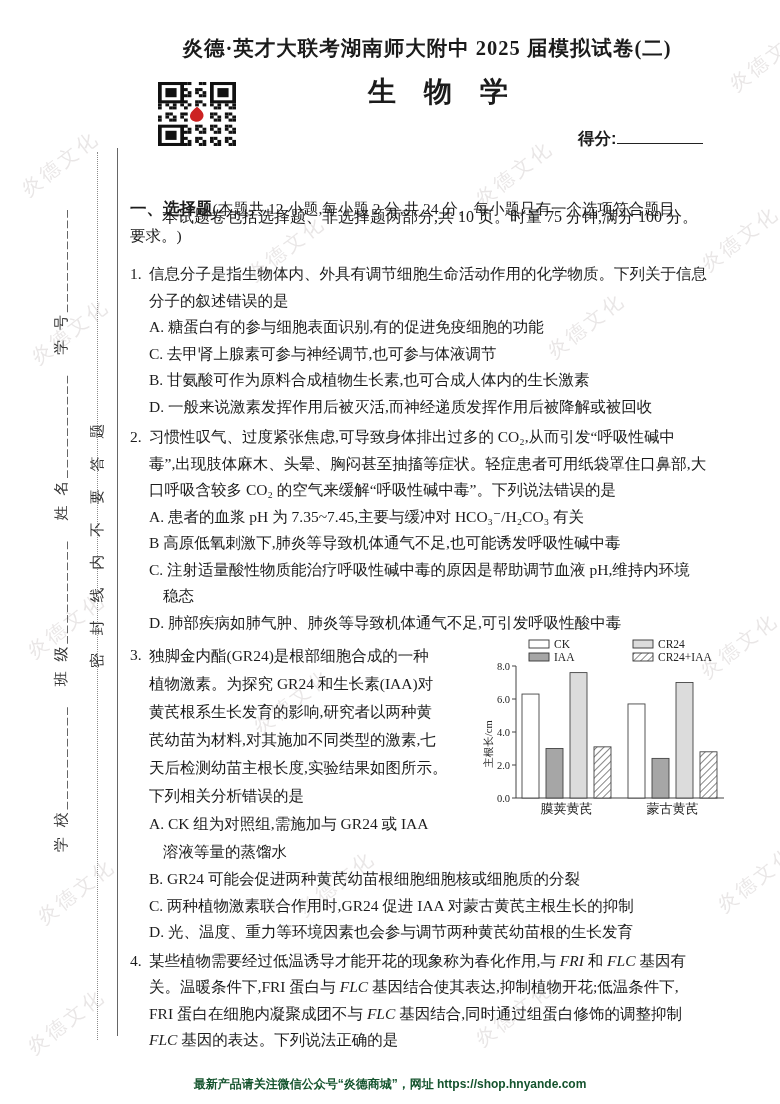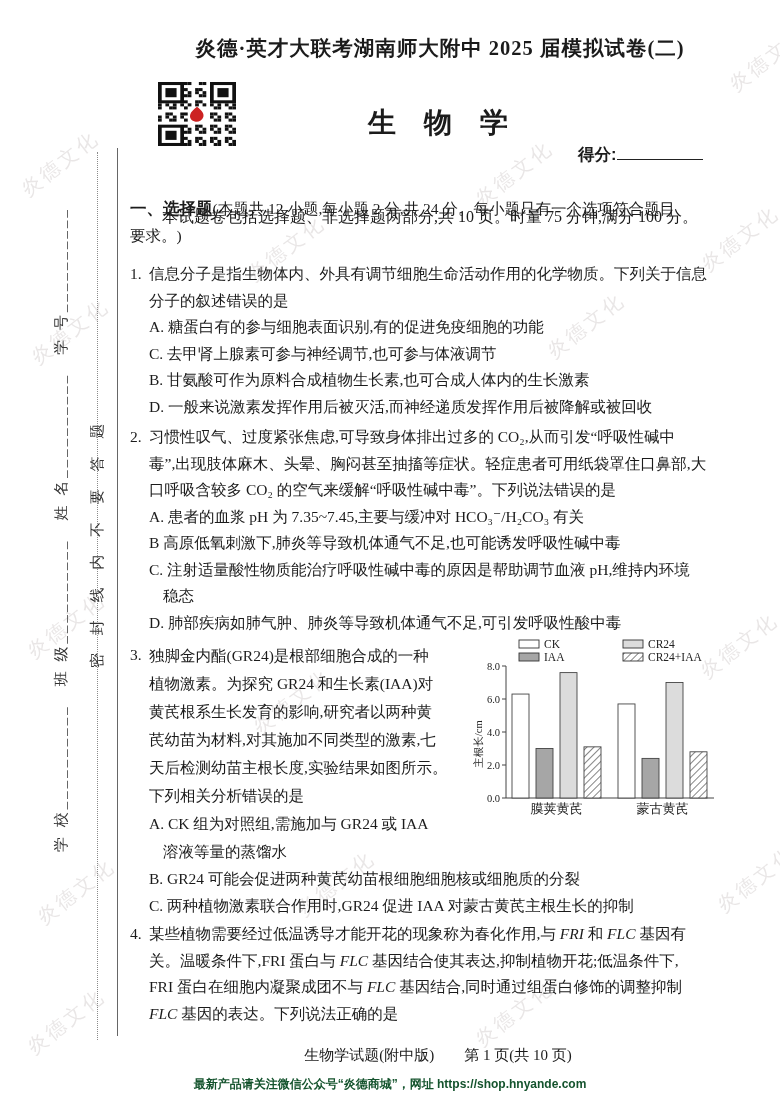--- a/index.html
+++ b/index.html
@@ -9,40 +9,40 @@
   .wm{position:absolute;font-size:20px;letter-spacing:3px;color:#7a6a6a;opacity:.16;
       transform:rotate(-38deg);white-space:nowrap;font-family:"Liberation Serif",serif;}
   
   .dotted-line{position:absolute;left:97px;top:152px;height:888px;width:0;border-left:1.5px dotted #8a8a8a;}
   .solid-line{position:absolute;left:117px;top:148px;height:888px;width:1px;background:#666;}
   .rot{position:absolute;transform-origin:0 0;transform:rotate(-90deg);white-space:nowrap;
        font-size:15px;color:#333;}
   .fields-rot{left:52px;top:852px;width:645px;letter-spacing:3px;}
   .seal-rot{left:88px;top:668px;width:290px;letter-spacing:7px;}
   
-  .brand-title{position:absolute;left:132px;top:34px;width:616px;text-align:center;
+  .brand-title{position:absolute;left:119px;top:34px;width:616px;text-align:center;
        font-size:20.5px;font-weight:bold;letter-spacing:1px;}
   .qr-wrap{position:absolute;left:158px;top:82px;width:78px;height:64px;}
-  .subject-title{position:absolute;left:130px;top:104px;width:616px;text-align:center;
+  .subject-title{position:absolute;left:130px;top:73px;width:616px;text-align:center;
        font-size:28px;font-weight:bold;}
-  .score{position:absolute;left:578px;top:144px;font-size:16.5px;font-weight:bold;
+  .score{position:absolute;left:578px;top:128px;font-size:16.5px;font-weight:bold;
        font-family:"Liberation Sans",sans-serif;}
   .score-line{display:inline-block;width:86px;height:14px;border-bottom:1.2px solid #222;}
   .intro{position:absolute;left:130px;top:163px;width:616px;font-size:16px;text-indent:2em;margin-top:44px;}
   
   .content{position:absolute;left:130px;top:196px;width:618px;font-size:15.5px;line-height:26.5px;}
   .sec-head{margin-bottom:12px;}
   .sec-title{font-weight:bold;font-size:16.5px;}
   .q{position:relative;padding-left:19px;}
   .qnum{position:absolute;left:0;top:0;}
   .q1{margin-top:6px;}.q2{margin-top:4px;}.q3{margin-top:6px;}.q4{margin-top:2px;}
   .opt{padding-left:14px;text-indent:-14px;}
   .q3-flex{display:flex;align-items:flex-start;}
   .q3-left{flex:none;width:322px;line-height:28px;}
-  .chart-wrap{flex:none;margin-left:0;margin-top:-6px;}
+  .chart-wrap{flex:none;margin-left:10px;margin-top:-6px;}
   
   .page-info{position:absolute;left:130px;top:1046px;width:616px;text-align:center;font-size:15px;}
   .promo{position:absolute;left:0;top:1076px;width:780px;text-align:center;font-size:12px;
        font-weight:bold;font-family:"Liberation Sans","DejaVu Sans",sans-serif;color:#14532d;}
   i{font-style:italic;}
 </style>
 </head>
 <body>
 
 <div class="page">
@@ -260,25 +260,25 @@
               <rect x="147" y="67.95" width="17" height="94.05" fill="#ffffff" stroke="#444" stroke-width="0.9"></rect>
               <rect x="171" y="122.4" width="17" height="39.6" fill="#a6a6a6" stroke="#444" stroke-width="0.9"></rect>
               <rect x="195" y="46.5" width="17" height="115.5" fill="#dcdcdc" stroke="#444" stroke-width="0.9"></rect>
               <rect x="219" y="115.80000000000001" width="17" height="46.199999999999996" fill="url(#hatch)" stroke="#444" stroke-width="0.9"></rect>
               <text x="191.5" y="177" font-size="13" text-anchor="middle" font-family="Liberation Serif, DejaVu Serif, serif" fill="#222">蒙古黄芪</text>
             </svg>
         </div>
       </div>
       <div class="opt">B. GR24 可能会促进两种黄芪幼苗根细胞细胞核或细胞质的分裂</div>
       <div class="opt">C. 两种植物激素联合作用时,GR24 促进 IAA 对蒙古黄芪主根生长的抑制</div>
+      <div class="opt">D. 光、温度、重力等环境因素也会参与调节两种黄芪幼苗根的生长发育</div>
     </div>
 
     <div class="q q4">
       <span class="qnum">4.</span>
       <span>某些植物需要经过低温诱导才能开花的现象称为春化作用,与 <i>FRI</i> 和 <i>FLC</i> 基因有<br>关。温暖条件下,FRI 蛋白与 <i>FLC</i> 基因结合使其表达,抑制植物开花;低温条件下,<br>FRI 蛋白在细胞内凝聚成团不与 <i>FLC</i> 基因结合,同时通过组蛋白修饰的调整抑制<br><i>FLC</i> 基因的表达。下列说法正确的是</span>
     </div>
 
   </div>
 
-  <div class="page-info">生物学试题(附中版)　　第 1 页(共 10 页)</div>
   <div class="promo">最新产品请关注微信公众号“炎德商城”，网址 https://shop.hnyande.com</div>
 
 </div>
 
 </body></html>

